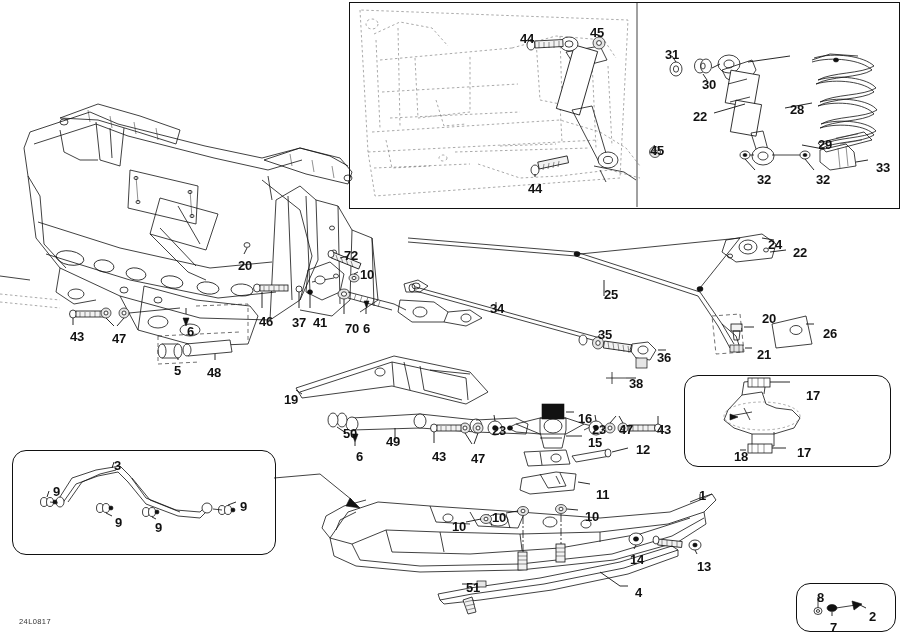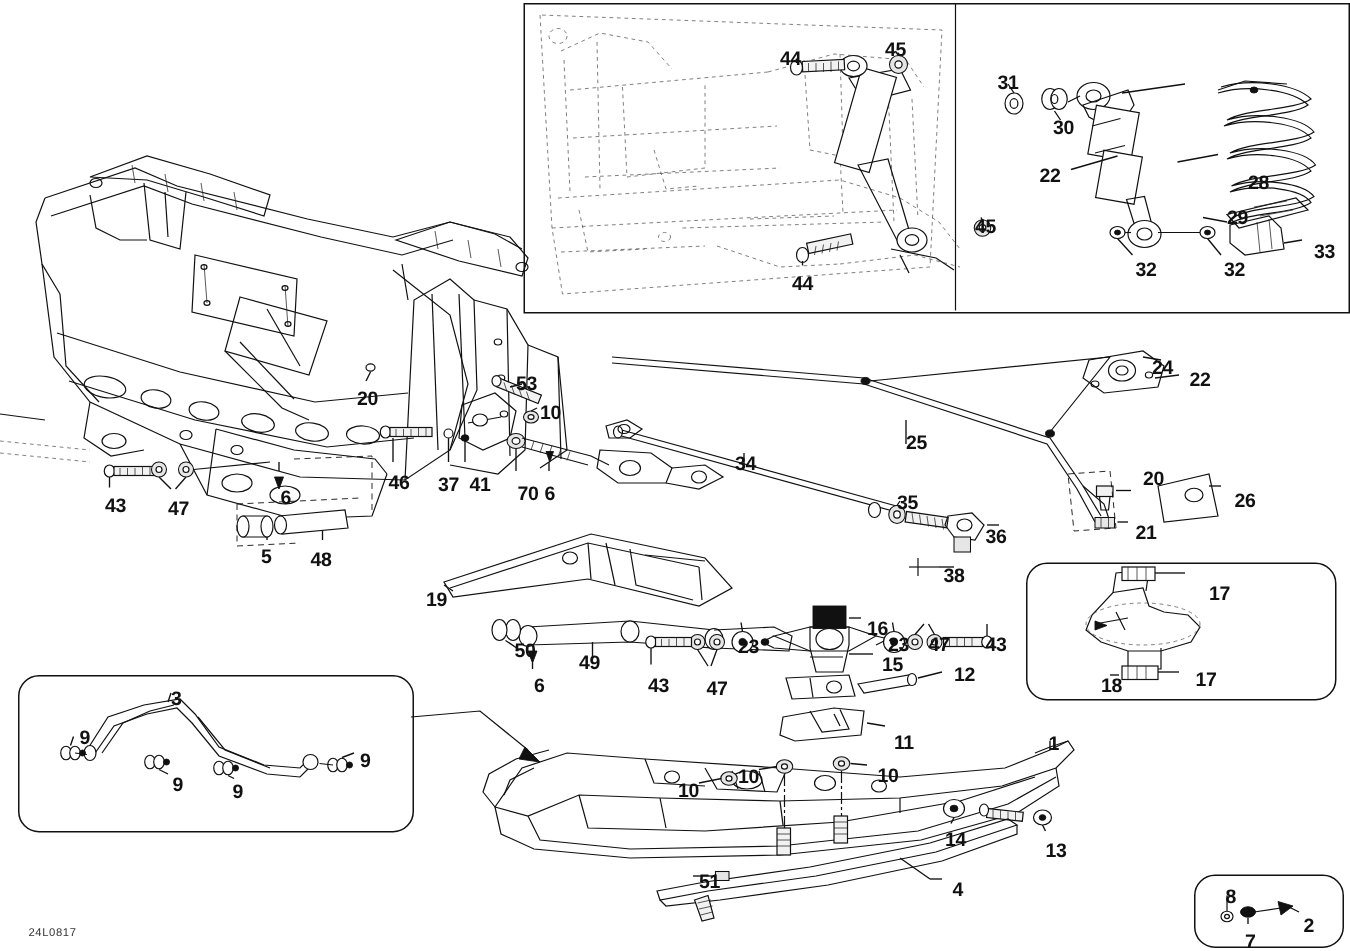--- a/index.html
+++ b/index.html
@@ -638,31 +638,31 @@
       <line class="lead" x1="860" y1="605" x2="866" y2="608"></line>
     </g>
 
   </svg>
 
   <div id="callout-layer">
       <div class="callout" style="left: 520px; top: 32px;">44</div>
       <div class="callout" style="left: 590px; top: 26px;">45</div>
       <div class="callout" style="left: 665px; top: 48px;">31</div>
       <div class="callout" style="left: 702px; top: 78px;">30</div>
-      <div class="callout" style="left: 832px; top: 103px; margin-top: 12px;">28</div>
+      <div class="callout" style="left: 790px; top: 103px;">28</div>
       <div class="callout" style="left: 693px; top: 110px;">22</div>
       <div class="callout" style="left: 818px; top: 138px;">29</div>
       <div class="callout" style="left: 876px; top: 161px; text-align: right;">33</div>
       <div class="callout" style="left: 650px; top: 144px;">45</div>
       <div class="callout" style="left: 757px; top: 173px;">32</div>
       <div class="callout" style="left: 816px; top: 173px;">32</div>
       <div class="callout" style="left: 528px; top: 182px;">44</div>
       <div class="callout" style="left: 768px; top: 238px;">24</div>
       <div class="callout" style="left: 793px; top: 246px;">22</div>
-      <div class="callout" style="left: 344px; top: 249px;">53</div>
+      <div class="callout" style="left: 344px; top: 249px;">72</div>
       <div class="callout" style="left: 238px; top: 259px;">20</div>
       <div class="callout" style="left: 360px; top: 268px;">10</div>
       <div class="callout" style="left: 604px; top: 288px;">25</div>
       <div class="callout" style="left: 490px; top: 302px;">34</div>
       <div class="callout" style="left: 762px; top: 312px;">20</div>
       <div class="callout" style="left: 292px; top: 316px;">37</div>
       <div class="callout" style="left: 313px; top: 316px;">41</div>
       <div class="callout" style="left: 345px; top: 322px;">70</div>
       <div class="callout" style="left: 363px; top: 322px;">6</div>
       <div class="callout" style="left: 823px; top: 327px;">26</div>

